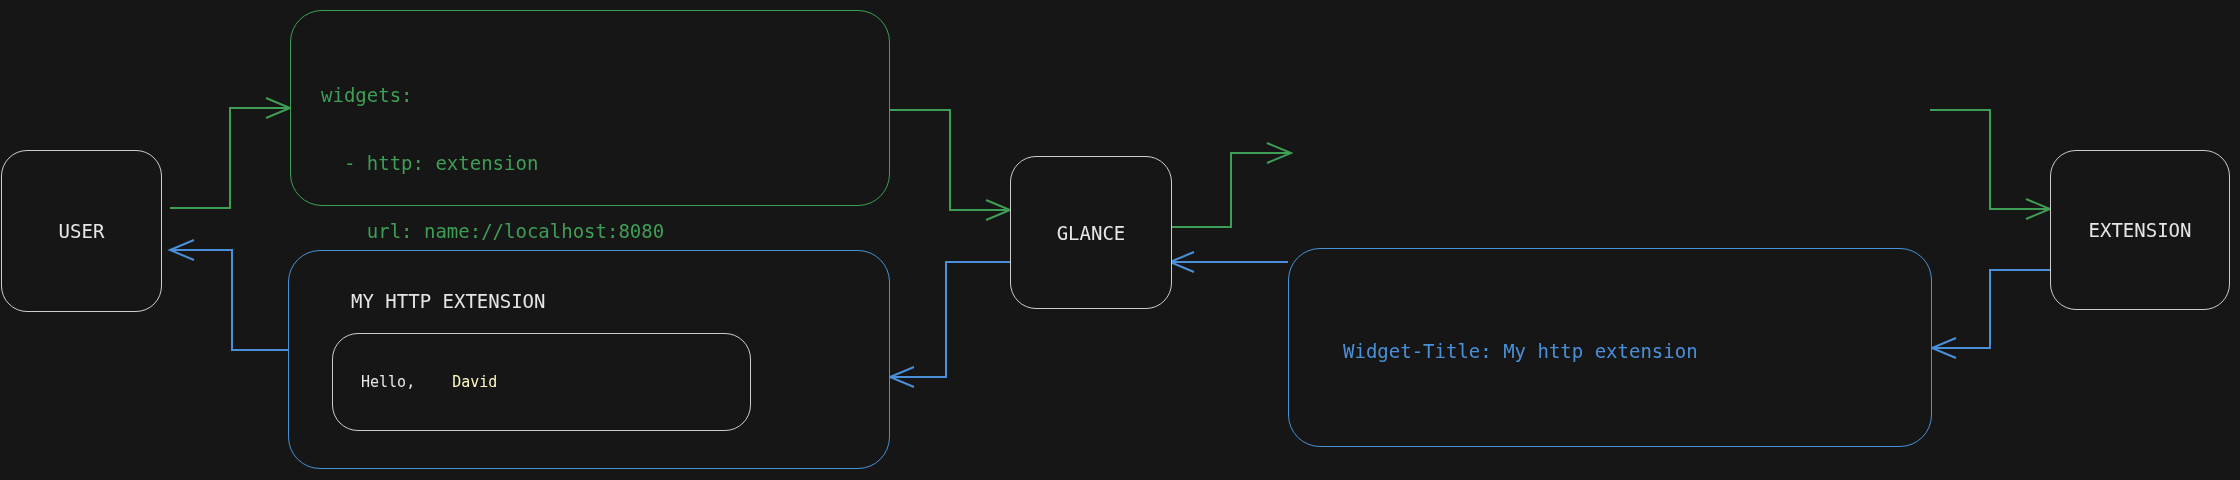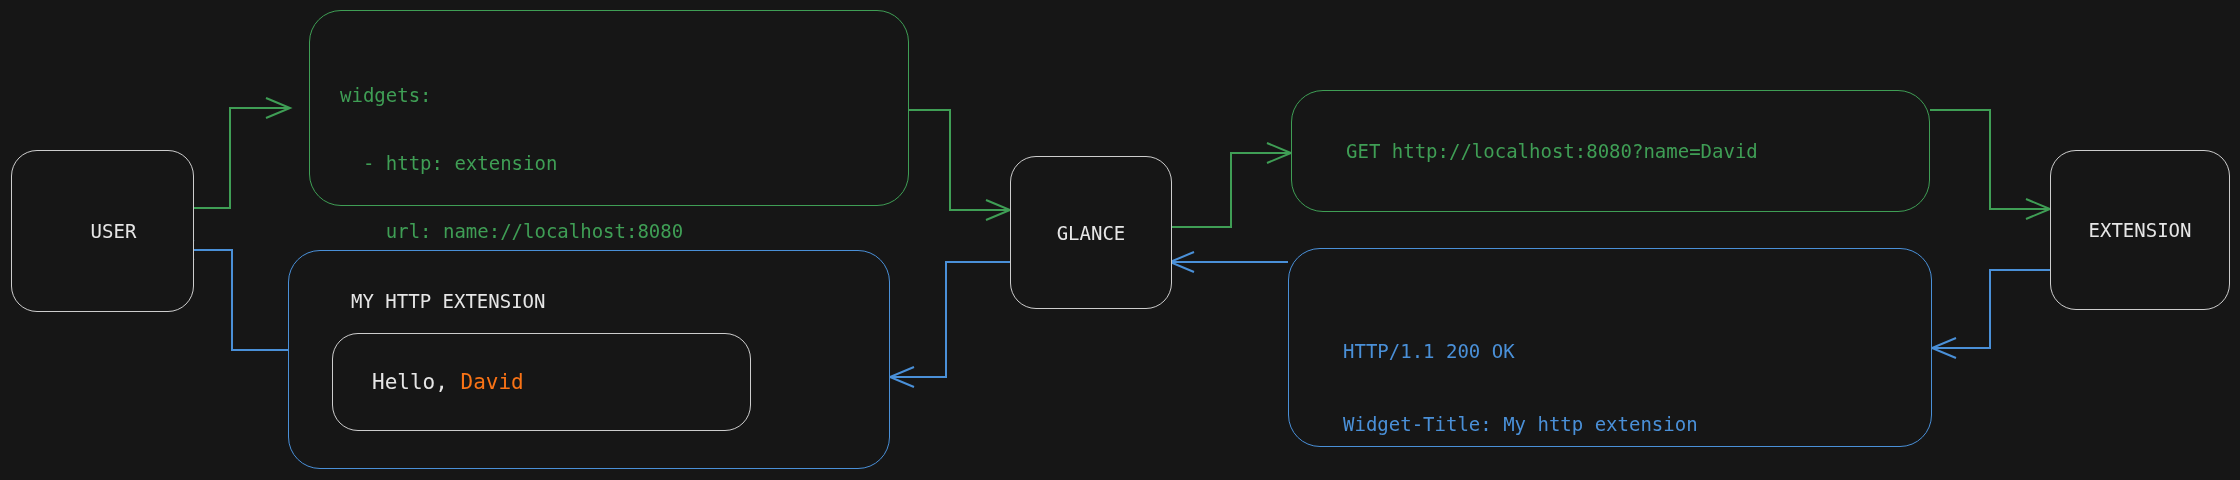--- a/index.html
+++ b/index.html
@@ -33,40 +33,39 @@
     position: absolute;
     border: 1.5px solid #cdcdcd;
     border-radius: 26px;
     display: flex;
     align-items: center;
     justify-content: center;
     color: #e6e6e6;
     font-size: 19px;
     background: #161616;
   }
-  #user-box      { left: 11px;   top: 150px; width: 159px; height: 160px; padding-left: 22px; }
+  #user-box      { left: 1px;   top: 150px; width: 159px; height: 160px; }
   #glance-box    { left: 1010px; top: 156px; width: 160px; height: 151px; }
   #extension-box { left: 2050px; top: 150px; width: 178px; height: 158px; }
 
   .code-box {
     position: absolute;
     border: 1.5px solid;
     border-radius: 32px;
     font-size: 19px;
     background: #161616;
     white-space: pre;
     box-sizing: border-box;
   }
   .code-box.green { border-color: #3f9e55; color: #3f9e55; }
   .code-box.blue  { border-color: #4a90d8; color: #4a90d8; }
 
   #config-box {
     left: 290px; top: 10px; width: 600px; height: 196px;
     padding: 28px 0 3px 30px;
-    margin-left: 19px;
   }
   #config-box .code-line { height: 24px; line-height: 24px; }
 
   #request-box {
     left: 1291px; top: 90px; width: 639px; height: 122px;
     display: flex;
     align-items: center;
     padding-left: 54px;
   }
 
@@ -92,27 +91,28 @@
     line-height: 24px;
     white-space: pre;
   }
   .widget-inner {
     position: absolute;
     left: 43px; top: 82px; width: 419px; height: 98px;
     border: 1.5px solid #cdcdcd;
     border-radius: 26px;
     display: flex;
     align-items: center;
-    padding-left: 39px;
+    padding-left: 28px;
     box-sizing: border-box;
-    font-size: 21px;
+    font-size: 15px;
     white-space: pre;
+    gap: 28px;
   }
   .greeting-prefix { color: #e6e6e6; }
-  .greeting-name   { color: #f97316; }
+  .greeting-name   { color: #fef9c3; }
 </style>
 </head>
 <body>
 
 <div class="canvas">
 
   <svg class="wires" viewBox="0 0 2240 480" xmlns="http://www.w3.org/2000/svg">
 
     <path class="green" d="M170 208 H230 V108 H290 M266 98 L290 108 L266 118"></path>
     <path class="green" d="M890 110 H950 V210 H1010 M986 200 L1010 210 L986 220"></path>
@@ -137,26 +137,22 @@
 
   <div class="code-box green" id="config-box">
     <div class="code-line">widgets:</div>
     <div class="code-line">  - http: extension</div>
     <div class="code-line">    url: name://localhost:8080</div>
     <div class="code-line">    allow-potentially-dangerous-html: true</div>
     <div class="code-line">    parameters:</div>
     <div class="code-line">      name: David</div>
   </div>
 
-  <div class="code-box green" id="request-box">
-    <span>GET http://localhost:8080?name=David</span>
-  </div>
 
   <div class="code-box blue" id="response-box">
-    <div class="code-line">HTTP/1.1 200 OK</div>
     <div class="code-line">Widget-Title: My http extension</div>
     
     
     
   </div>
 
   <div id="widget-box">
     <div class="widget-title">MY HTTP EXTENSION</div>
     <div class="widget-inner">
       <span class="greeting-prefix">Hello, </span><span class="greeting-name">David</span>

